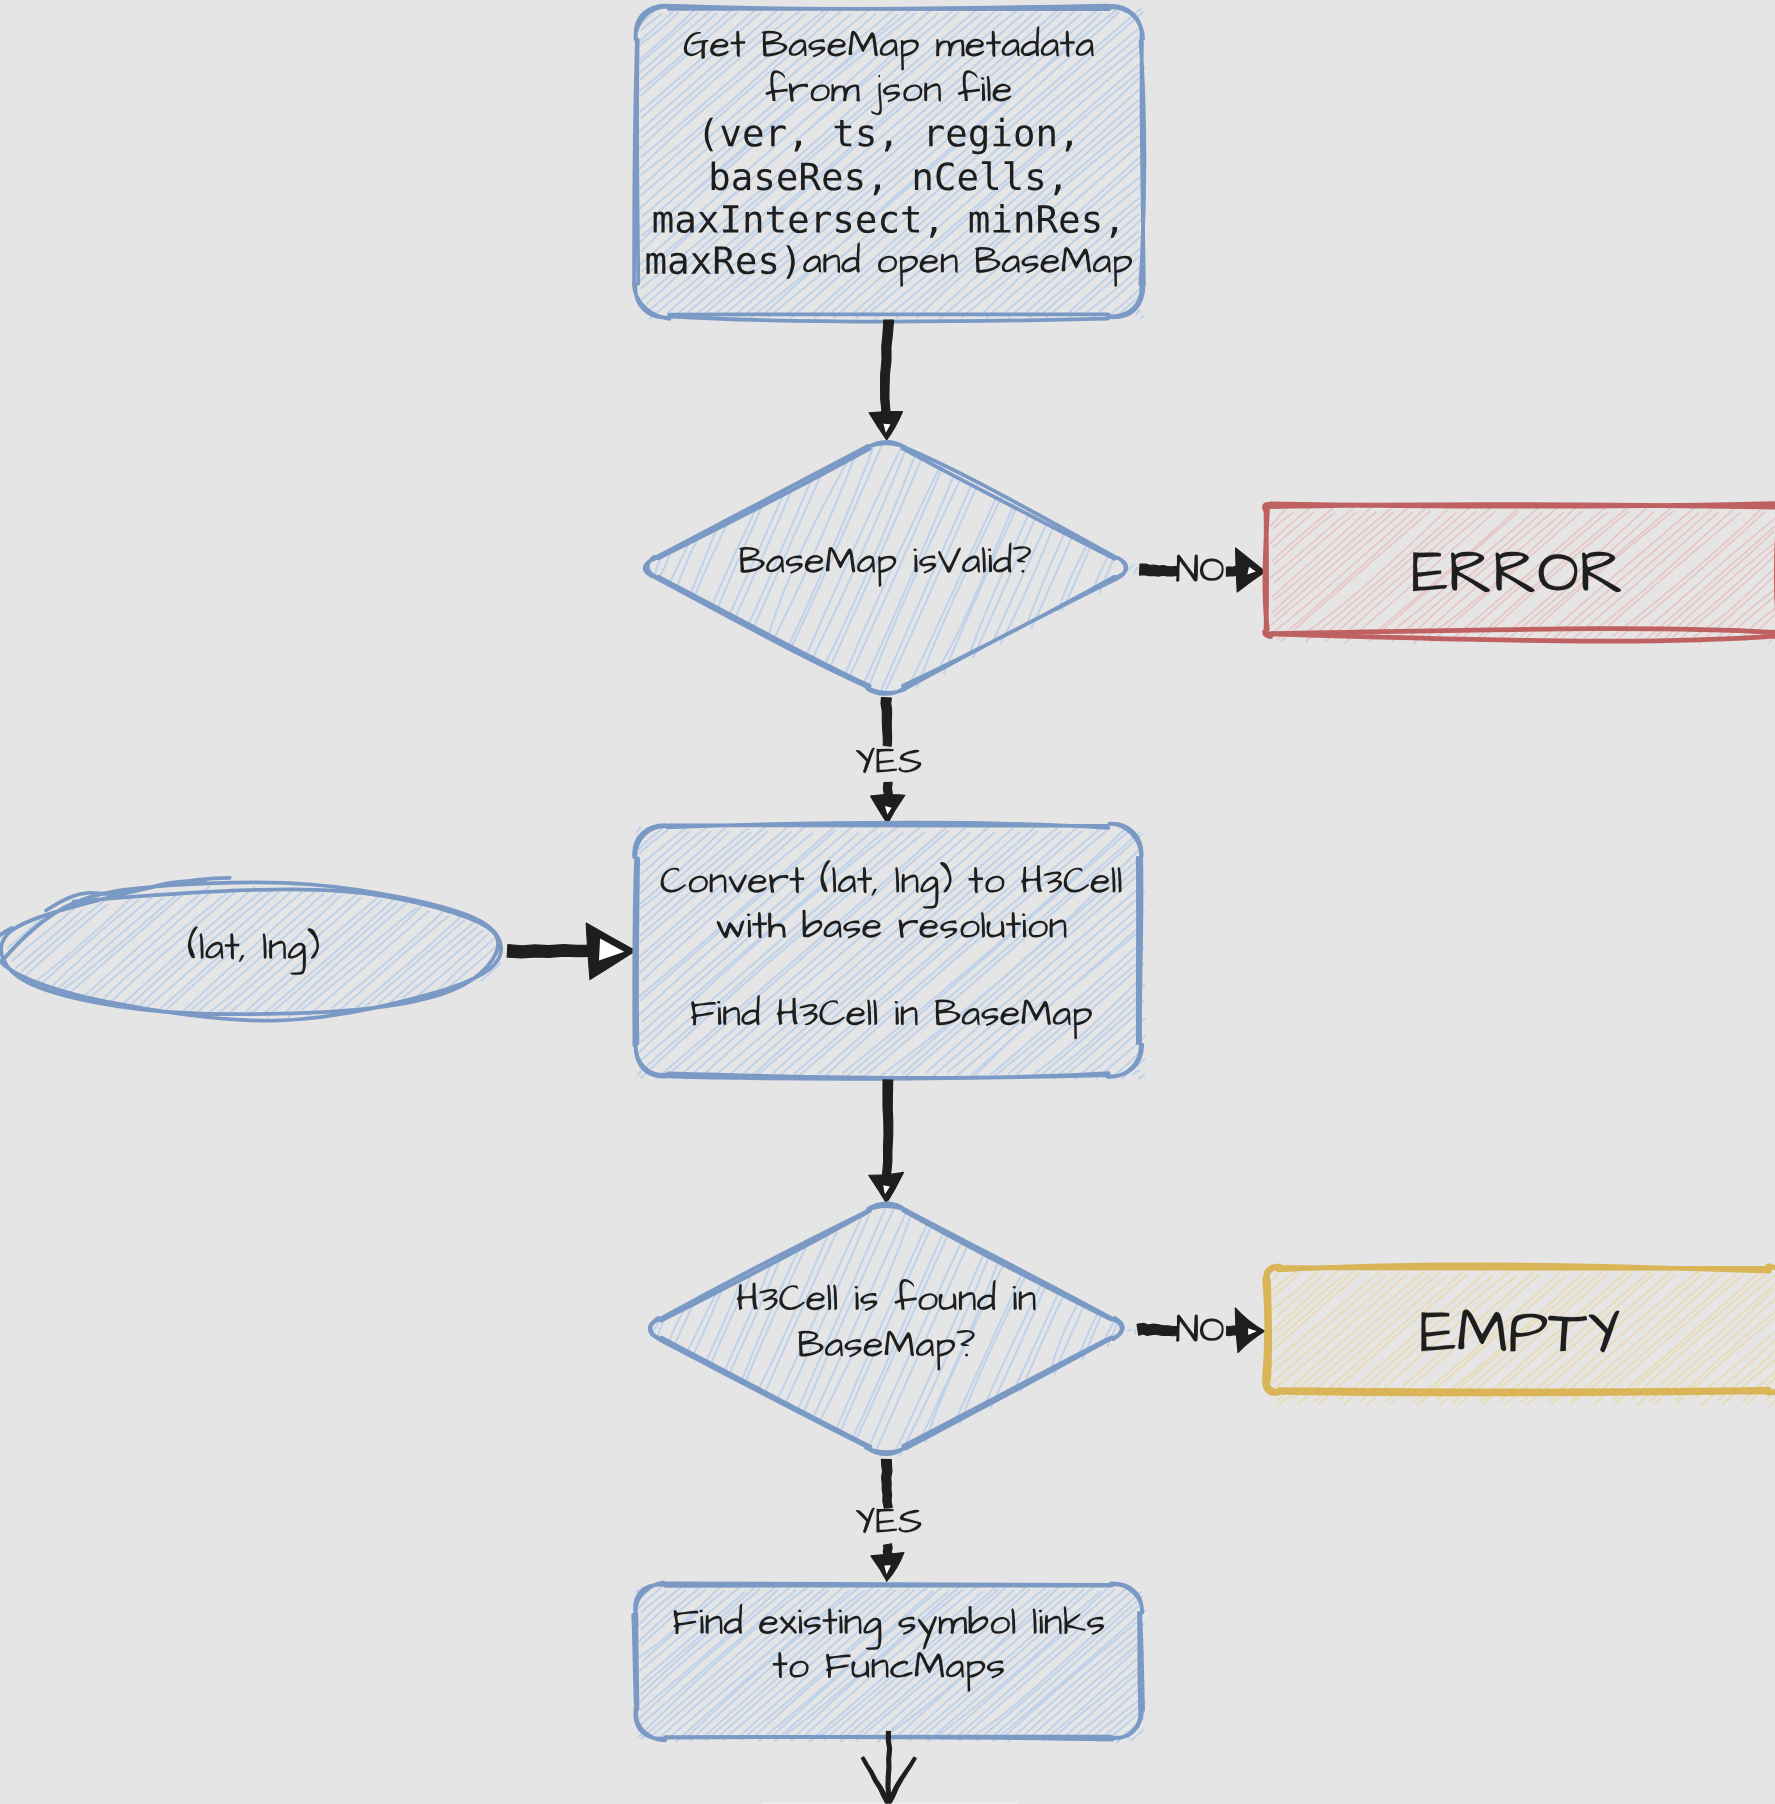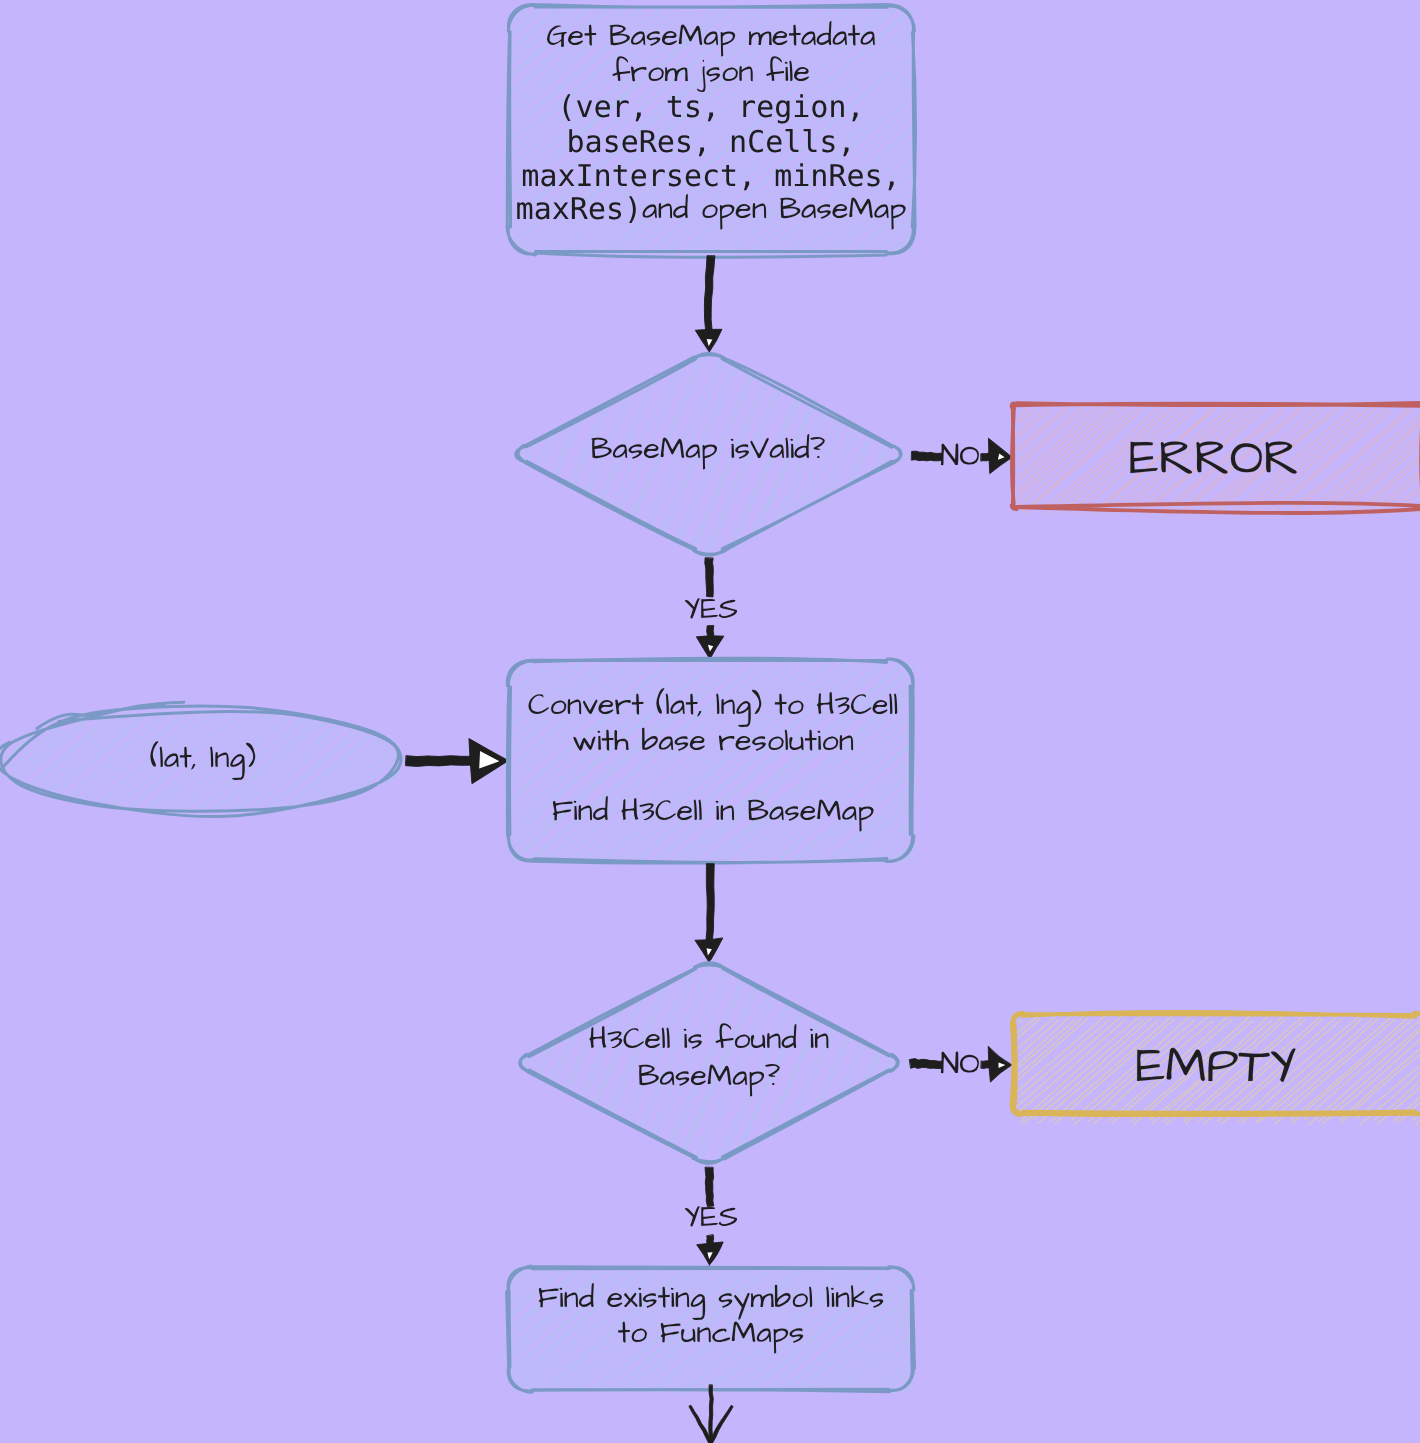--- a/index.html
+++ b/index.html
@@ -1,18 +1,18 @@
 <!DOCTYPE html>
 <html><head>
 <meta charset="utf-8">
 <title>BaseMap flowchart</title>
 <style>
   html,body{margin:0;padding:0;background:#ffffff;}
   body{width:1420px;height:1443px;overflow:hidden;font-family:"Liberation Sans",sans-serif;}
-  #canvas{position:relative;width:1420px;height:1443px;background:#c4b5fd;}
+  #canvas{position:relative;width:1420px;height:1443px;background:#e5e5e5;}
   svg.board{position:absolute;left:0;top:0;width:1420px;height:1443px;display:block;}
   .fill-blue{fill:none;stroke:#a9c6ee;stroke-width:1.6;stroke-opacity:0.62;stroke-linecap:round;}
   .stroke-blue{fill:none;stroke:#7b99c5;stroke-width:3.0;stroke-linecap:round;stroke-linejoin:round;}
   .fill-red{fill:none;stroke:#eab0b0;stroke-width:1.3;stroke-opacity:0.62;stroke-linecap:round;}
   .stroke-red{fill:none;stroke:#bf6161;stroke-width:3.8;stroke-linecap:round;stroke-linejoin:round;}
   .fill-yel{fill:none;stroke:#ecd390;stroke-width:1.3;stroke-opacity:0.62;stroke-linecap:round;}
   .stroke-yel{fill:none;stroke:#d9b558;stroke-width:3.8;stroke-linecap:round;stroke-linejoin:round;}
   .ink{fill:#1e1e1e;stroke:#1e1e1e;stroke-width:1.45;stroke-linejoin:round;}
   .arrowink{fill:#1e1e1e;stroke:#1e1e1e;stroke-width:0.9;stroke-linejoin:round;stroke-linecap:round;}
   .arrowhole{fill:#ffffff;stroke:none;}

